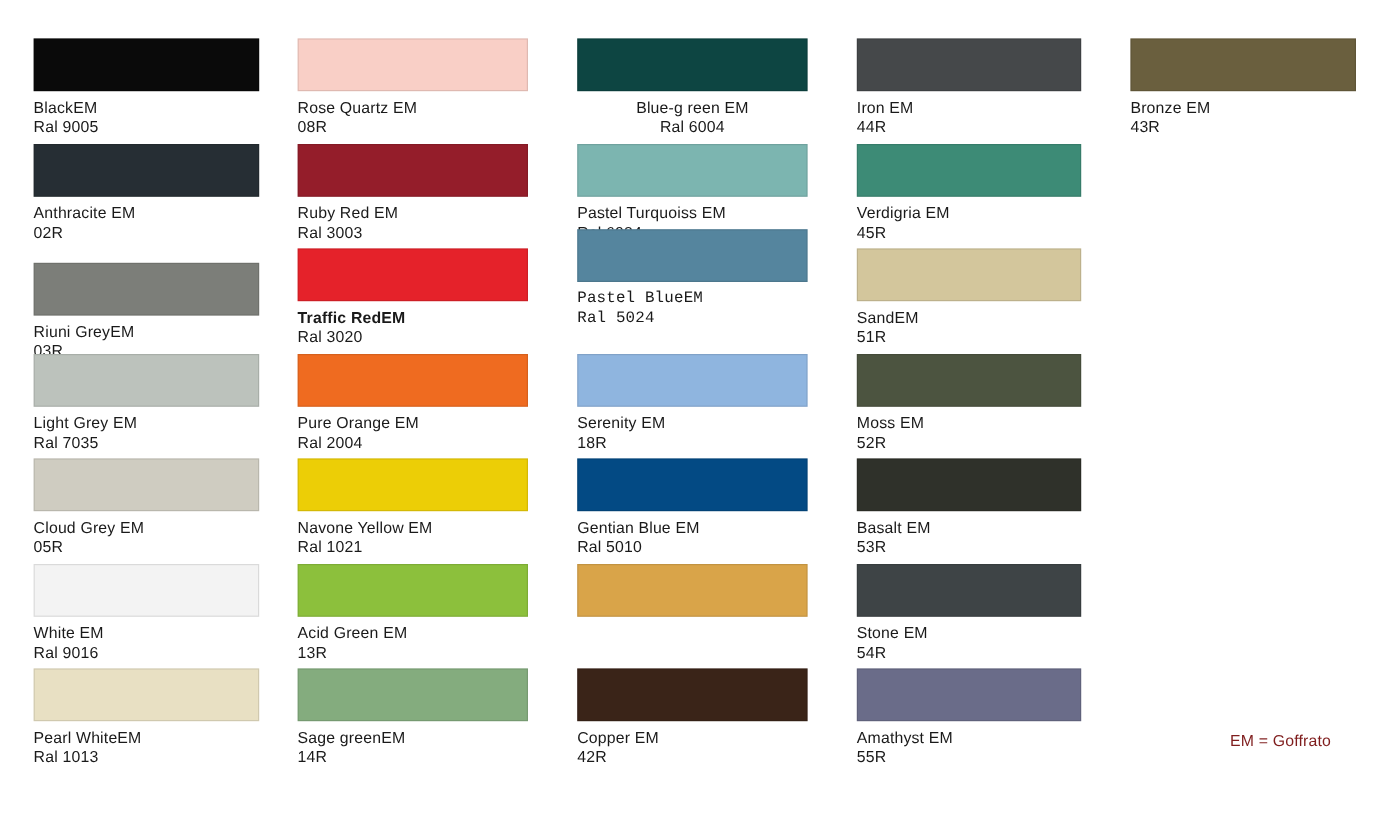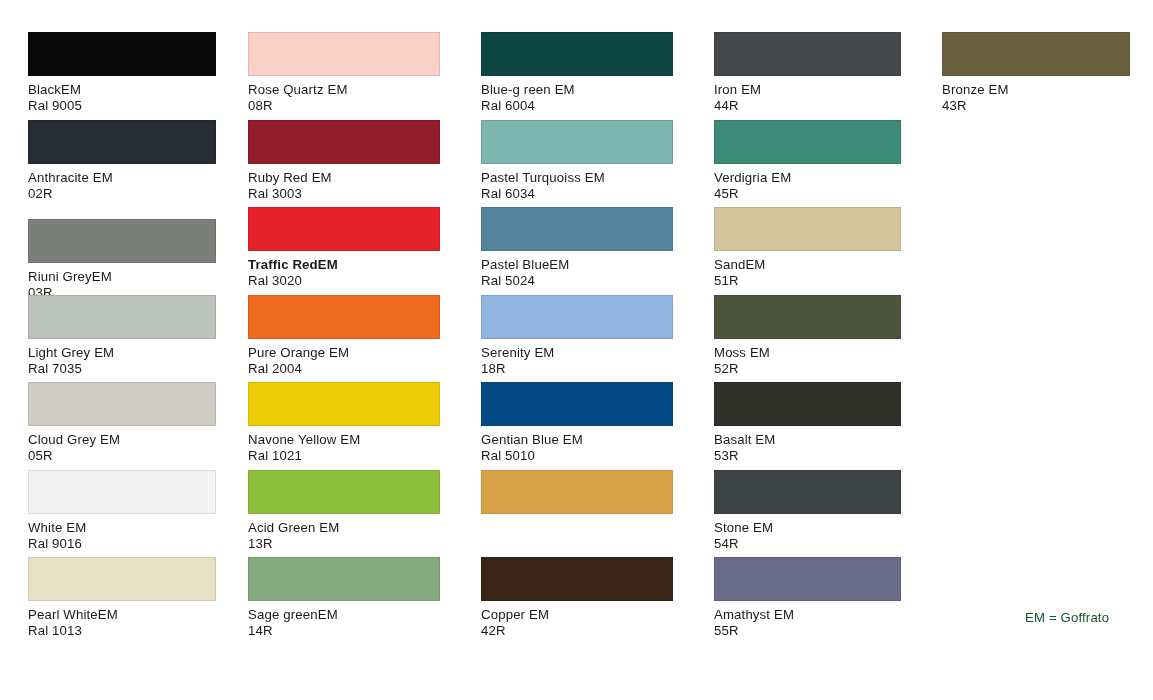--- a/index.html
+++ b/index.html
@@ -68,21 +68,21 @@
   .swatch-name.bold-name {
     font-weight: bold;
   }
 
   .legend {
     position: absolute;
     left: 1025px;
     top: 610px;
     font-size: 13.2px;
     letter-spacing: 0.15px;
-    color: #14532d;
+    color: #7f1d1d;
     white-space: pre;
   }
 </style>
 </head>
 <body>
 
 <div id="swatch-chart">
 
   <div class="column col-1">
       <div class="swatch-entry" style="top: 32px;">
@@ -180,35 +180,35 @@
       </div>
       <div class="swatch-entry" style="top: 557px;">
         <div class="swatch-chip" title="#84ac7e" style="background: rgb(132, 172, 126);"></div>
         <div class="swatch-labels">
           <span class="swatch-name">Sage greenEM</span>
           <span class="swatch-code">14R</span>
         </div>
       </div>
     </div>
   <div class="column col-3">
-      <div class="swatch-entry" style="top: 32px;">
+      <div class="swatch-entry" style="top: 32px; text-align: center;">
         <div class="swatch-chip" title="#0d4542" style="background: rgb(13, 69, 66);"></div>
         <div class="swatch-labels">
           <span class="swatch-name">Blue-g reen EM</span>
           <span class="swatch-code">Ral 6004</span>
         </div>
       </div>
       <div class="swatch-entry" style="top: 119.5px;">
         <div class="swatch-chip" title="#7cb5b0" style="background: rgb(124, 181, 176);"></div>
         <div class="swatch-labels">
           <span class="swatch-name">Pastel Turquoiss EM</span>
           <span class="swatch-code">Ral 6034</span>
         </div>
       </div>
-      <div class="swatch-entry" style="top: 207px;">
+      <div class="swatch-entry" style="top: 191px; font-family: Liberation Mono, monospace;">
         <div class="swatch-chip" title="#55859e" style="background: rgb(85, 133, 158);"></div>
         <div class="swatch-labels">
           <span class="swatch-name">Pastel BlueEM</span>
           <span class="swatch-code">Ral 5024</span>
         </div>
       </div>
       <div class="swatch-entry" style="top: 294.5px;">
         <div class="swatch-chip" title="#8fb5df" style="background: rgb(143, 181, 223);"></div>
         <div class="swatch-labels">
           <span class="swatch-name">Serenity EM</span>

